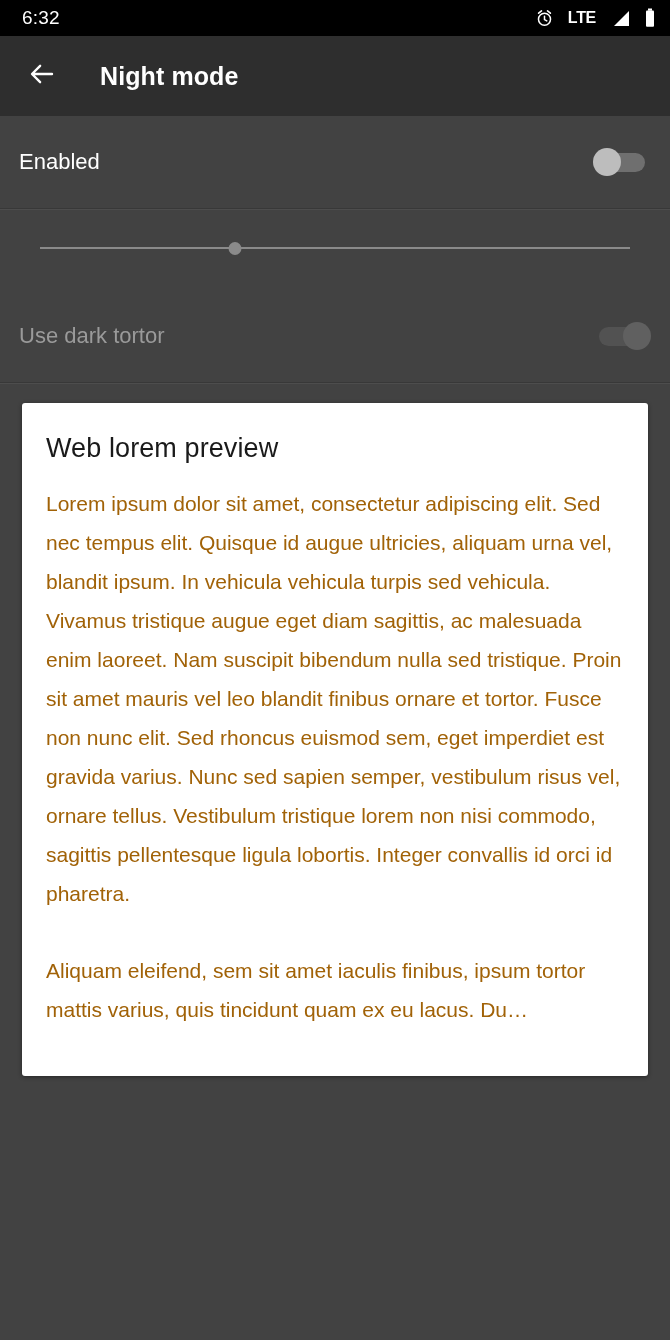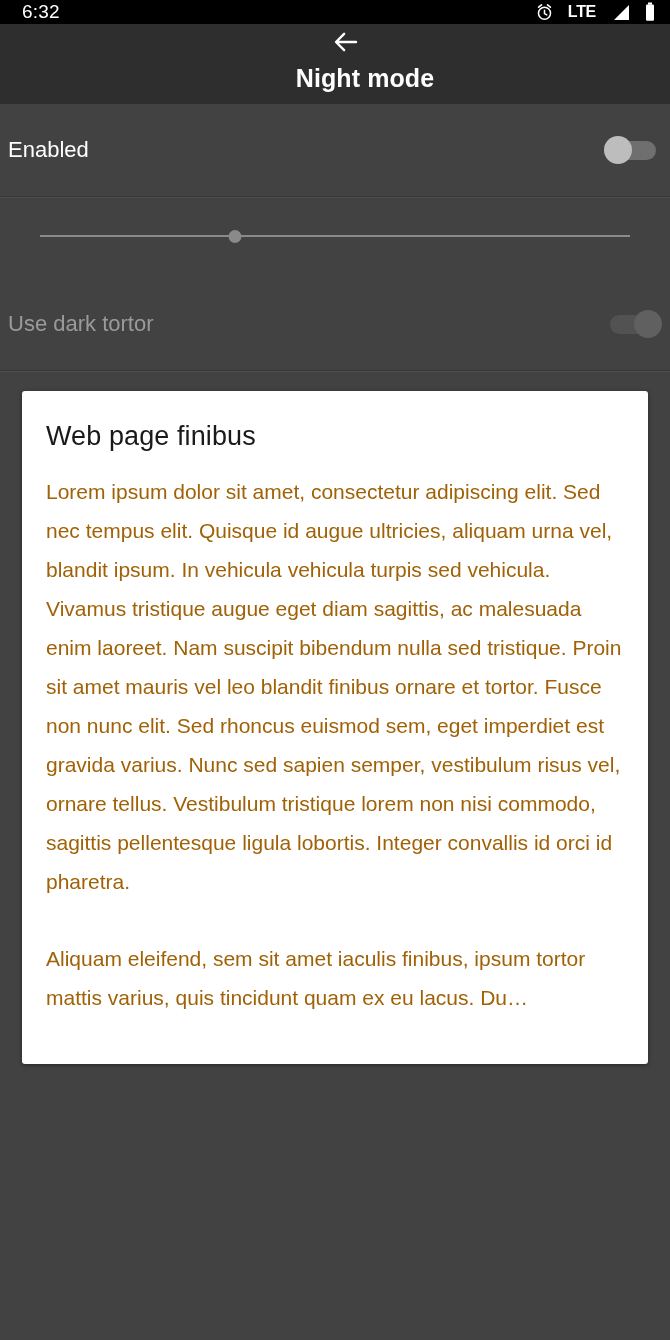--- a/index.html
+++ b/index.html
@@ -9,21 +9,21 @@
   body {
     width: 670px;
     height: 1340px;
     background: #424242;
     font-family: "Liberation Sans", sans-serif;
     overflow: hidden;
   }
 
   
   .status-bar {
-    height: 24px;
+    height: 36px;
     background: #000000;
     display: flex;
     align-items: center;
     padding: 0 14px 0 22px;
     box-sizing: border-box;
   }
   .status-time {
     color: #ffffff;
     font-size: 19px;
     font-weight: 400;
@@ -45,21 +45,20 @@
   }
 
   
   .app-bar {
     height: 80px;
     background: #2e2e2e;
     display: flex;
     align-items: center;
     padding-left: 22px;
     box-sizing: border-box;
-    flex-direction: column;
   }
   .back-btn {
     width: 40px;
     height: 40px;
     display: flex;
     align-items: center;
     justify-content: center;
     cursor: pointer;
   }
   .app-title {
@@ -70,21 +69,21 @@
     letter-spacing: 0.1px;
   }
 
   
   .settings {
     background: #424242;
   }
   .row {
     display: flex;
     align-items: center;
-    padding: 0 8px;
+    padding: 0 19px;
     box-sizing: border-box;
     position: relative;
   }
   .row-enabled { height: 92px; }
   .divider {
     height: 1px;
     background: #4d4d4d;
     border-top: 1px solid #383838;
   }
   .row-label {
@@ -250,17 +249,17 @@
       <span class="track"></span>
       <span class="thumb"></span>
     </span>
   </div>
 
   <div class="divider"></div>
 </div>
 
 <div class="card-wrap">
   <div class="card">
-    <h2 class="card-title">Web page finibus</h2>
+    <h2 class="card-title">Web lorem preview</h2>
     <p class="card-body">Lorem ipsum dolor sit amet, consectetur adipiscing elit. Sed nec tempus elit. Quisque id augue ultricies, aliquam urna vel, blandit ipsum. In vehicula vehicula turpis sed vehicula. Vivamus tristique augue eget diam sagittis, ac malesuada enim laoreet. Nam suscipit bibendum nulla sed tristique. Proin sit amet mauris vel leo blandit finibus ornare et tortor. Fusce non nunc elit. Sed rhoncus euismod sem, eget imperdiet est gravida varius. Nunc sed sapien semper, vestibulum risus vel, ornare tellus. Vestibulum tristique lorem non nisi commodo, sagittis pellentesque ligula lobortis. Integer convallis id orci id pharetra.</p>
     <p class="card-body">Aliquam eleifend, sem sit amet iaculis finibus, ipsum tortor mattis varius, quis tincidunt quam ex eu lacus. Du…</p>
   </div>
 </div>
 
 </body></html>

